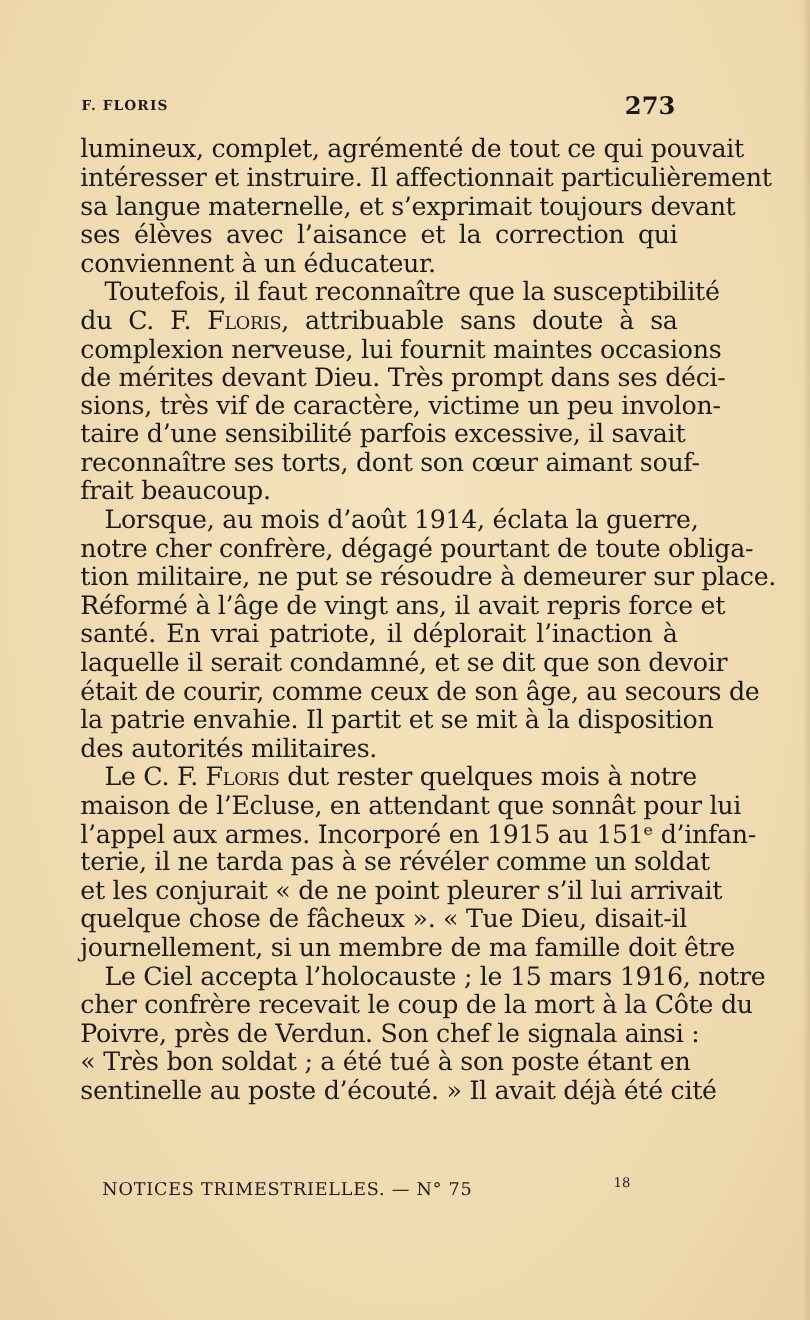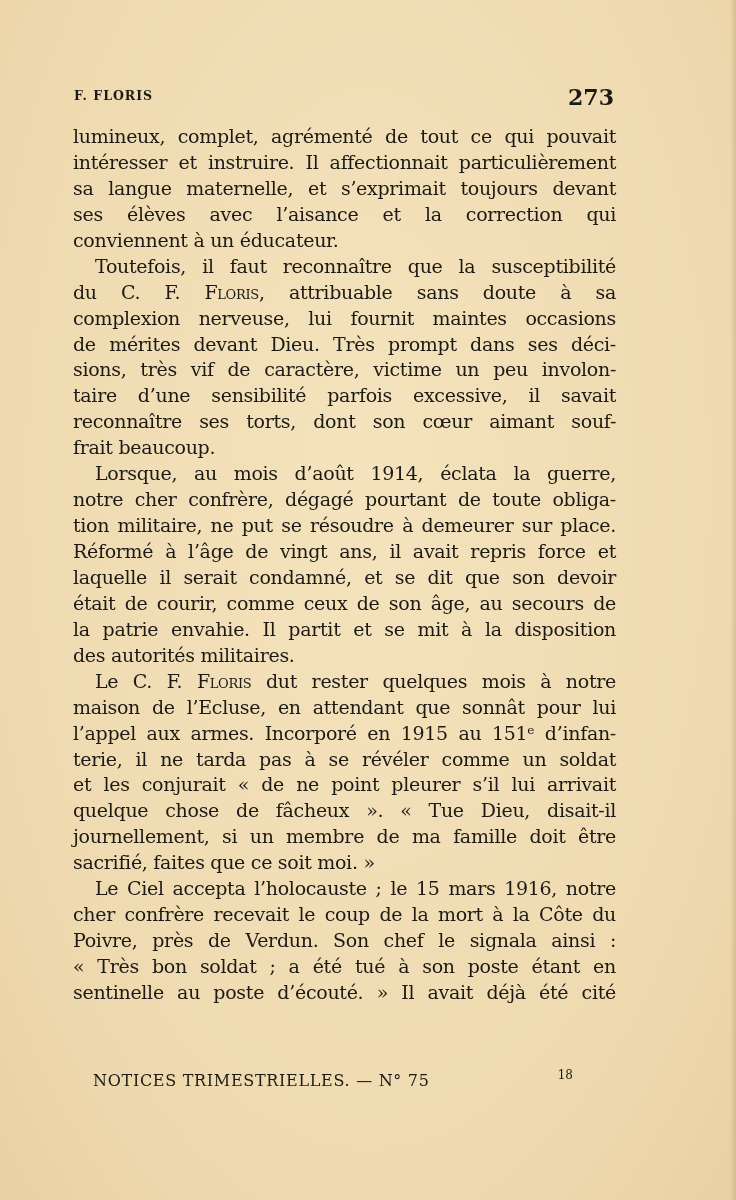--- a/index.html
+++ b/index.html
@@ -24,21 +24,21 @@
       font-size: 12.5px; font-weight: bold; letter-spacing: 1px; top: 4px;
     }
     .page-number {
       position: absolute; right: 0; top: 0; font-size: 22px; font-weight: bold;
     }
     .body-text {
       position: absolute; top: 124px; left: 73px; width: 543px;
     }
     .line {
       display: block; height: 25.95px; line-height: 25.95px;
-      font-size: 19px; white-space: nowrap;
+      font-size: 23px; white-space: nowrap;
       text-align: justify; text-align-last: justify;
       letter-spacing: -0.3px;
     }
     .line.last { text-align-last: left; }
     .line.indent { padding-left: 22px; }
     .sc { font-variant: small-caps; }
     .footer {
       position: absolute; top: 1068px; left: 93px; width: 480px; height: 18px;
     }
     .signature {
@@ -69,32 +69,32 @@
     <span class="line">complexion nerveuse, lui fournit maintes occasions</span>
     <span class="line">de mérites devant Dieu. Très prompt dans ses déci-</span>
     <span class="line">sions, très vif de caractère, victime un peu involon-</span>
     <span class="line">taire d’une sensibilité parfois excessive, il savait</span>
     <span class="line">reconnaître ses torts, dont son cœur aimant souf-</span>
     <span class="line last">frait beaucoup.</span>
     <span class="line indent">Lorsque, au mois d’août 1914, éclata la guerre,</span>
     <span class="line">notre cher confrère, dégagé pourtant de toute obliga-</span>
     <span class="line">tion militaire, ne put se résoudre à demeurer sur place.</span>
     <span class="line">Réformé à l’âge de vingt ans, il avait repris force et</span>
+    <span class="line">santé. En vrai patriote, il déplorait l’inaction à</span>
     <span class="line">laquelle il serait condamné, et se dit que son devoir</span>
     <span class="line">était de courir, comme ceux de son âge, au secours de</span>
     <span class="line">la patrie envahie. Il partit et se mit à la disposition</span>
     <span class="line last">des autorités militaires.</span>
     <span class="line indent">Le C. F. <span class="sc">Floris</span> dut rester quelques mois à notre</span>
     <span class="line">maison de l’Ecluse, en attendant que sonnât pour lui</span>
     <span class="line">l’appel aux armes. Incorporé en 1915 au 151ᵉ d’infan-</span>
     <span class="line">terie, il ne tarda pas à se révéler comme un soldat</span>
     <span class="line">et les conjurait « de ne point pleurer s’il lui arrivait</span>
     <span class="line">quelque chose de fâcheux ». « Tue Dieu, disait-il</span>
     <span class="line">journellement, si un membre de ma famille doit être</span>
-    <span class="line last">sacrifié, faites que ce soit moi. »</span>
     <span class="line indent">Le Ciel accepta l’holocauste ; le 15 mars 1916, notre</span>
     <span class="line">cher confrère recevait le coup de la mort à la Côte du</span>
     <span class="line">Poivre, près de Verdun. Son chef le signala ainsi :</span>
     <span class="line">« Très bon soldat ; a été tué à son poste étant en</span>
     <span class="line">sentinelle au poste d’écouté. » Il avait déjà été cité</span>
   </div>
 
 <div class="footer">
   <span class="signature">NOTICES TRIMESTRIELLES. — N° 75</span>
   <span class="sheet-number">18</span>

